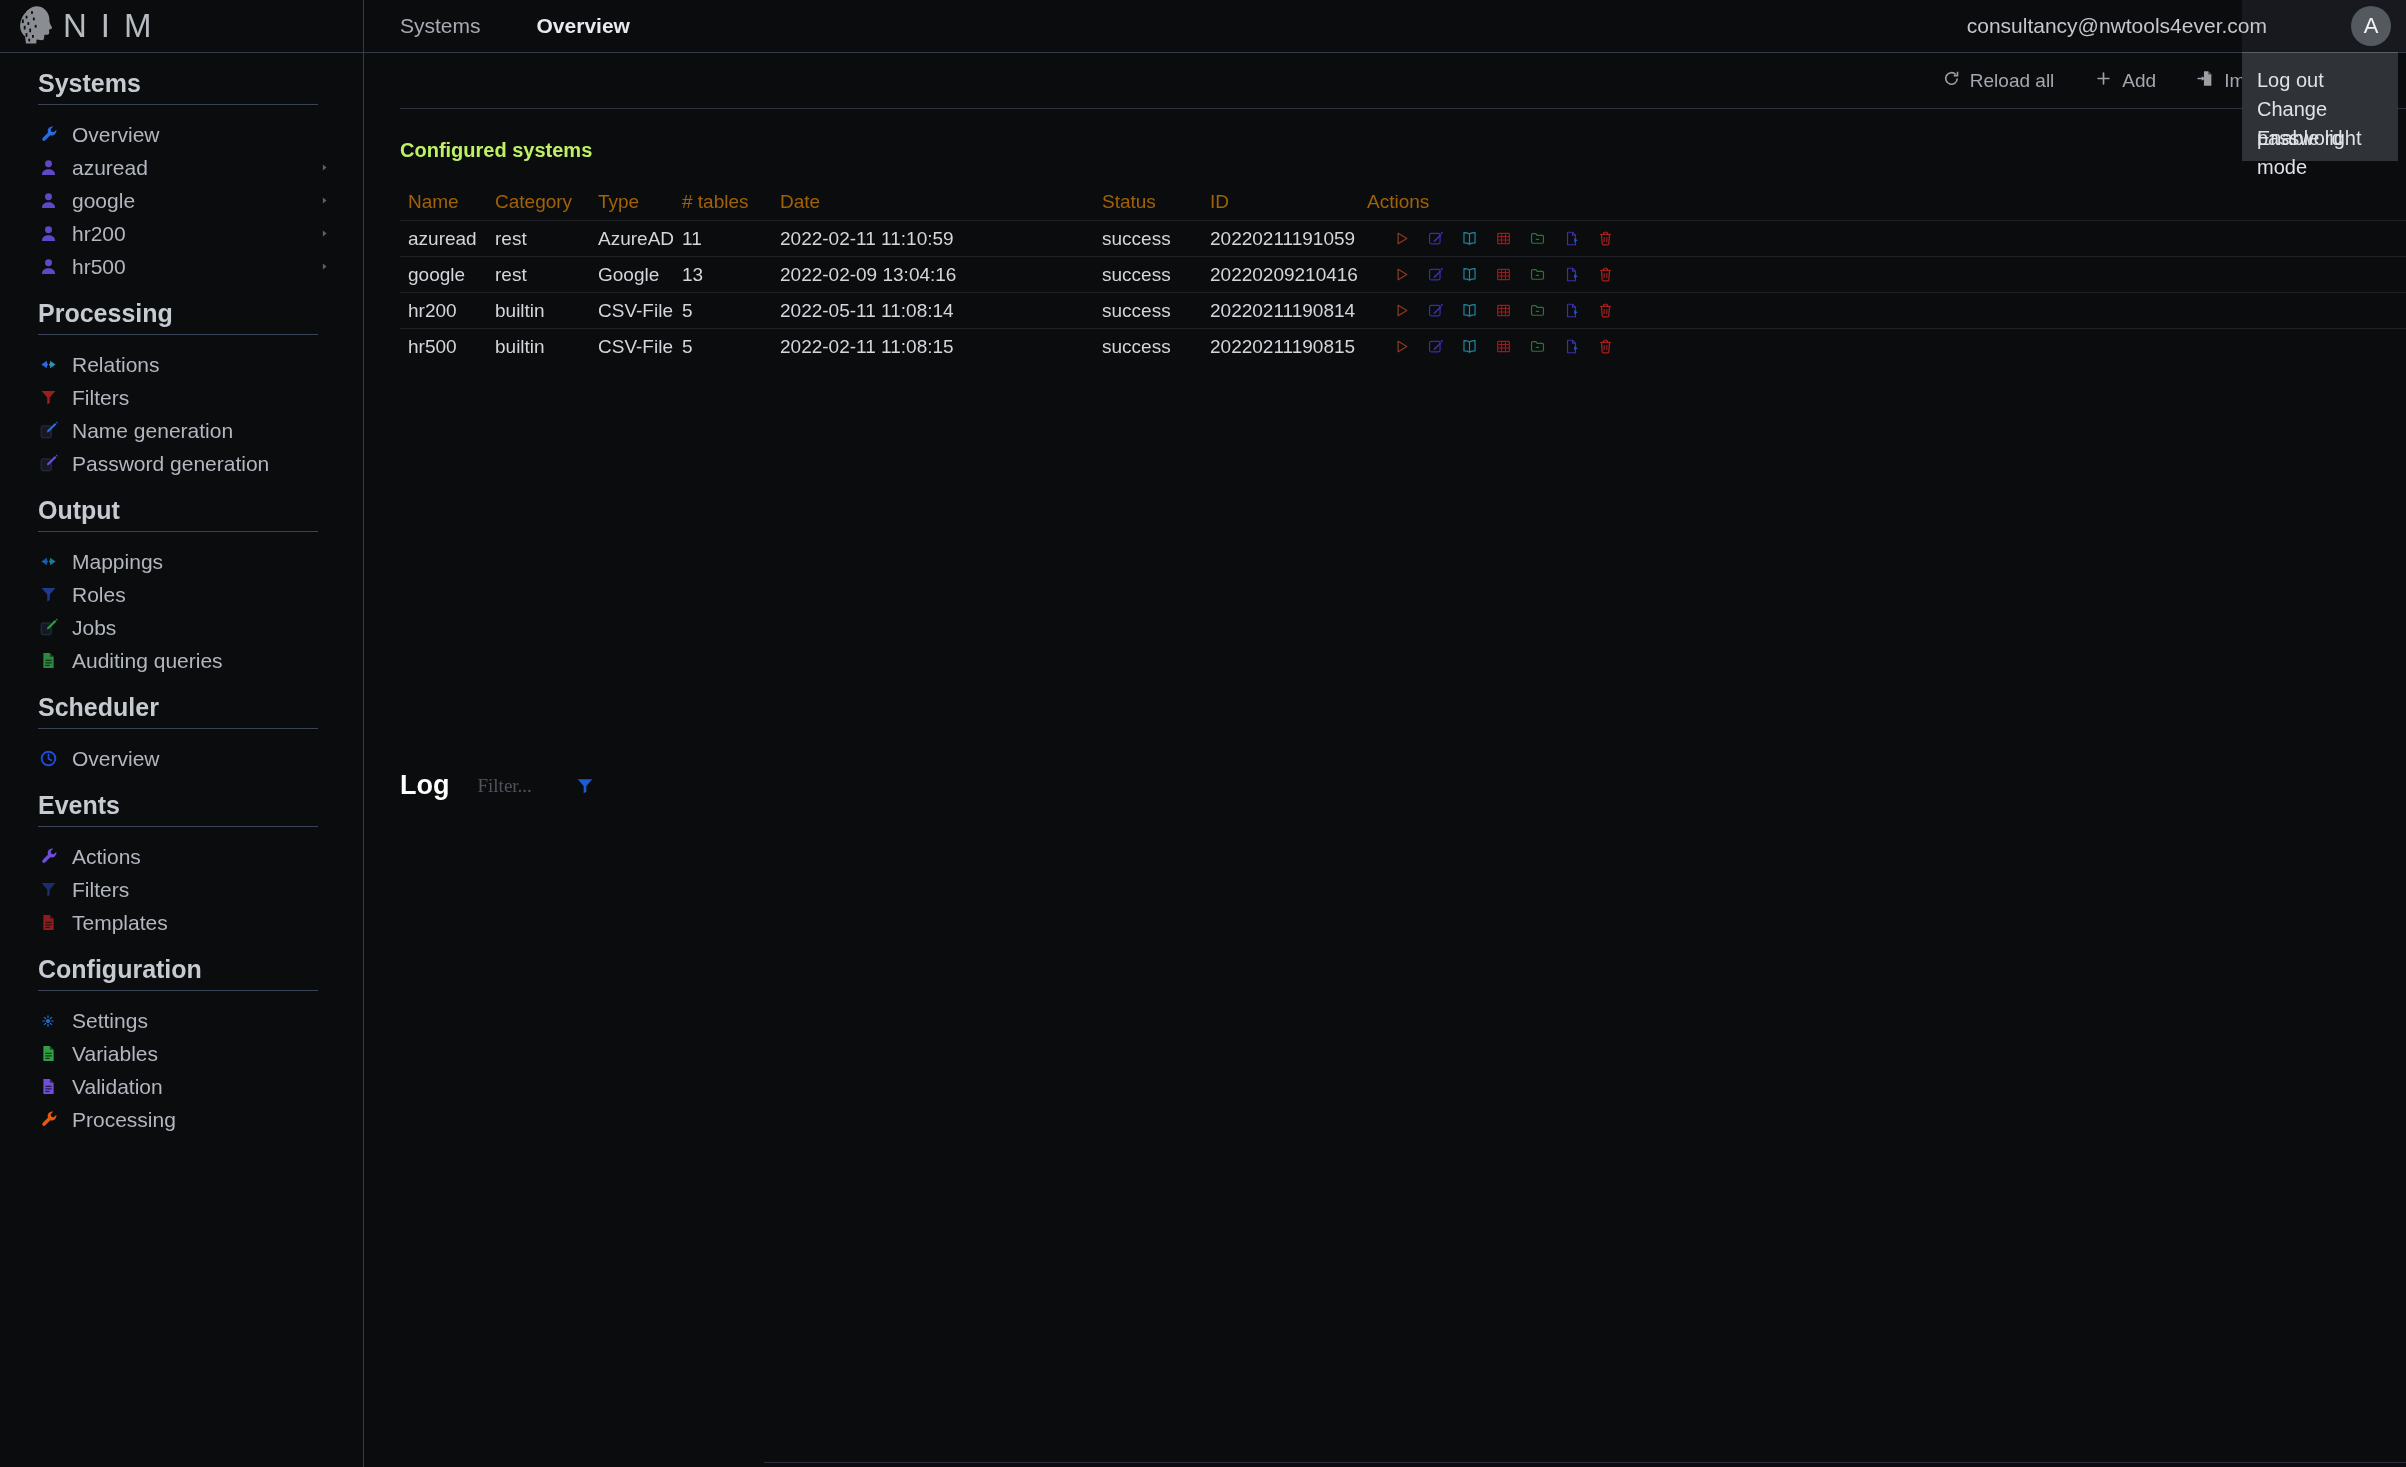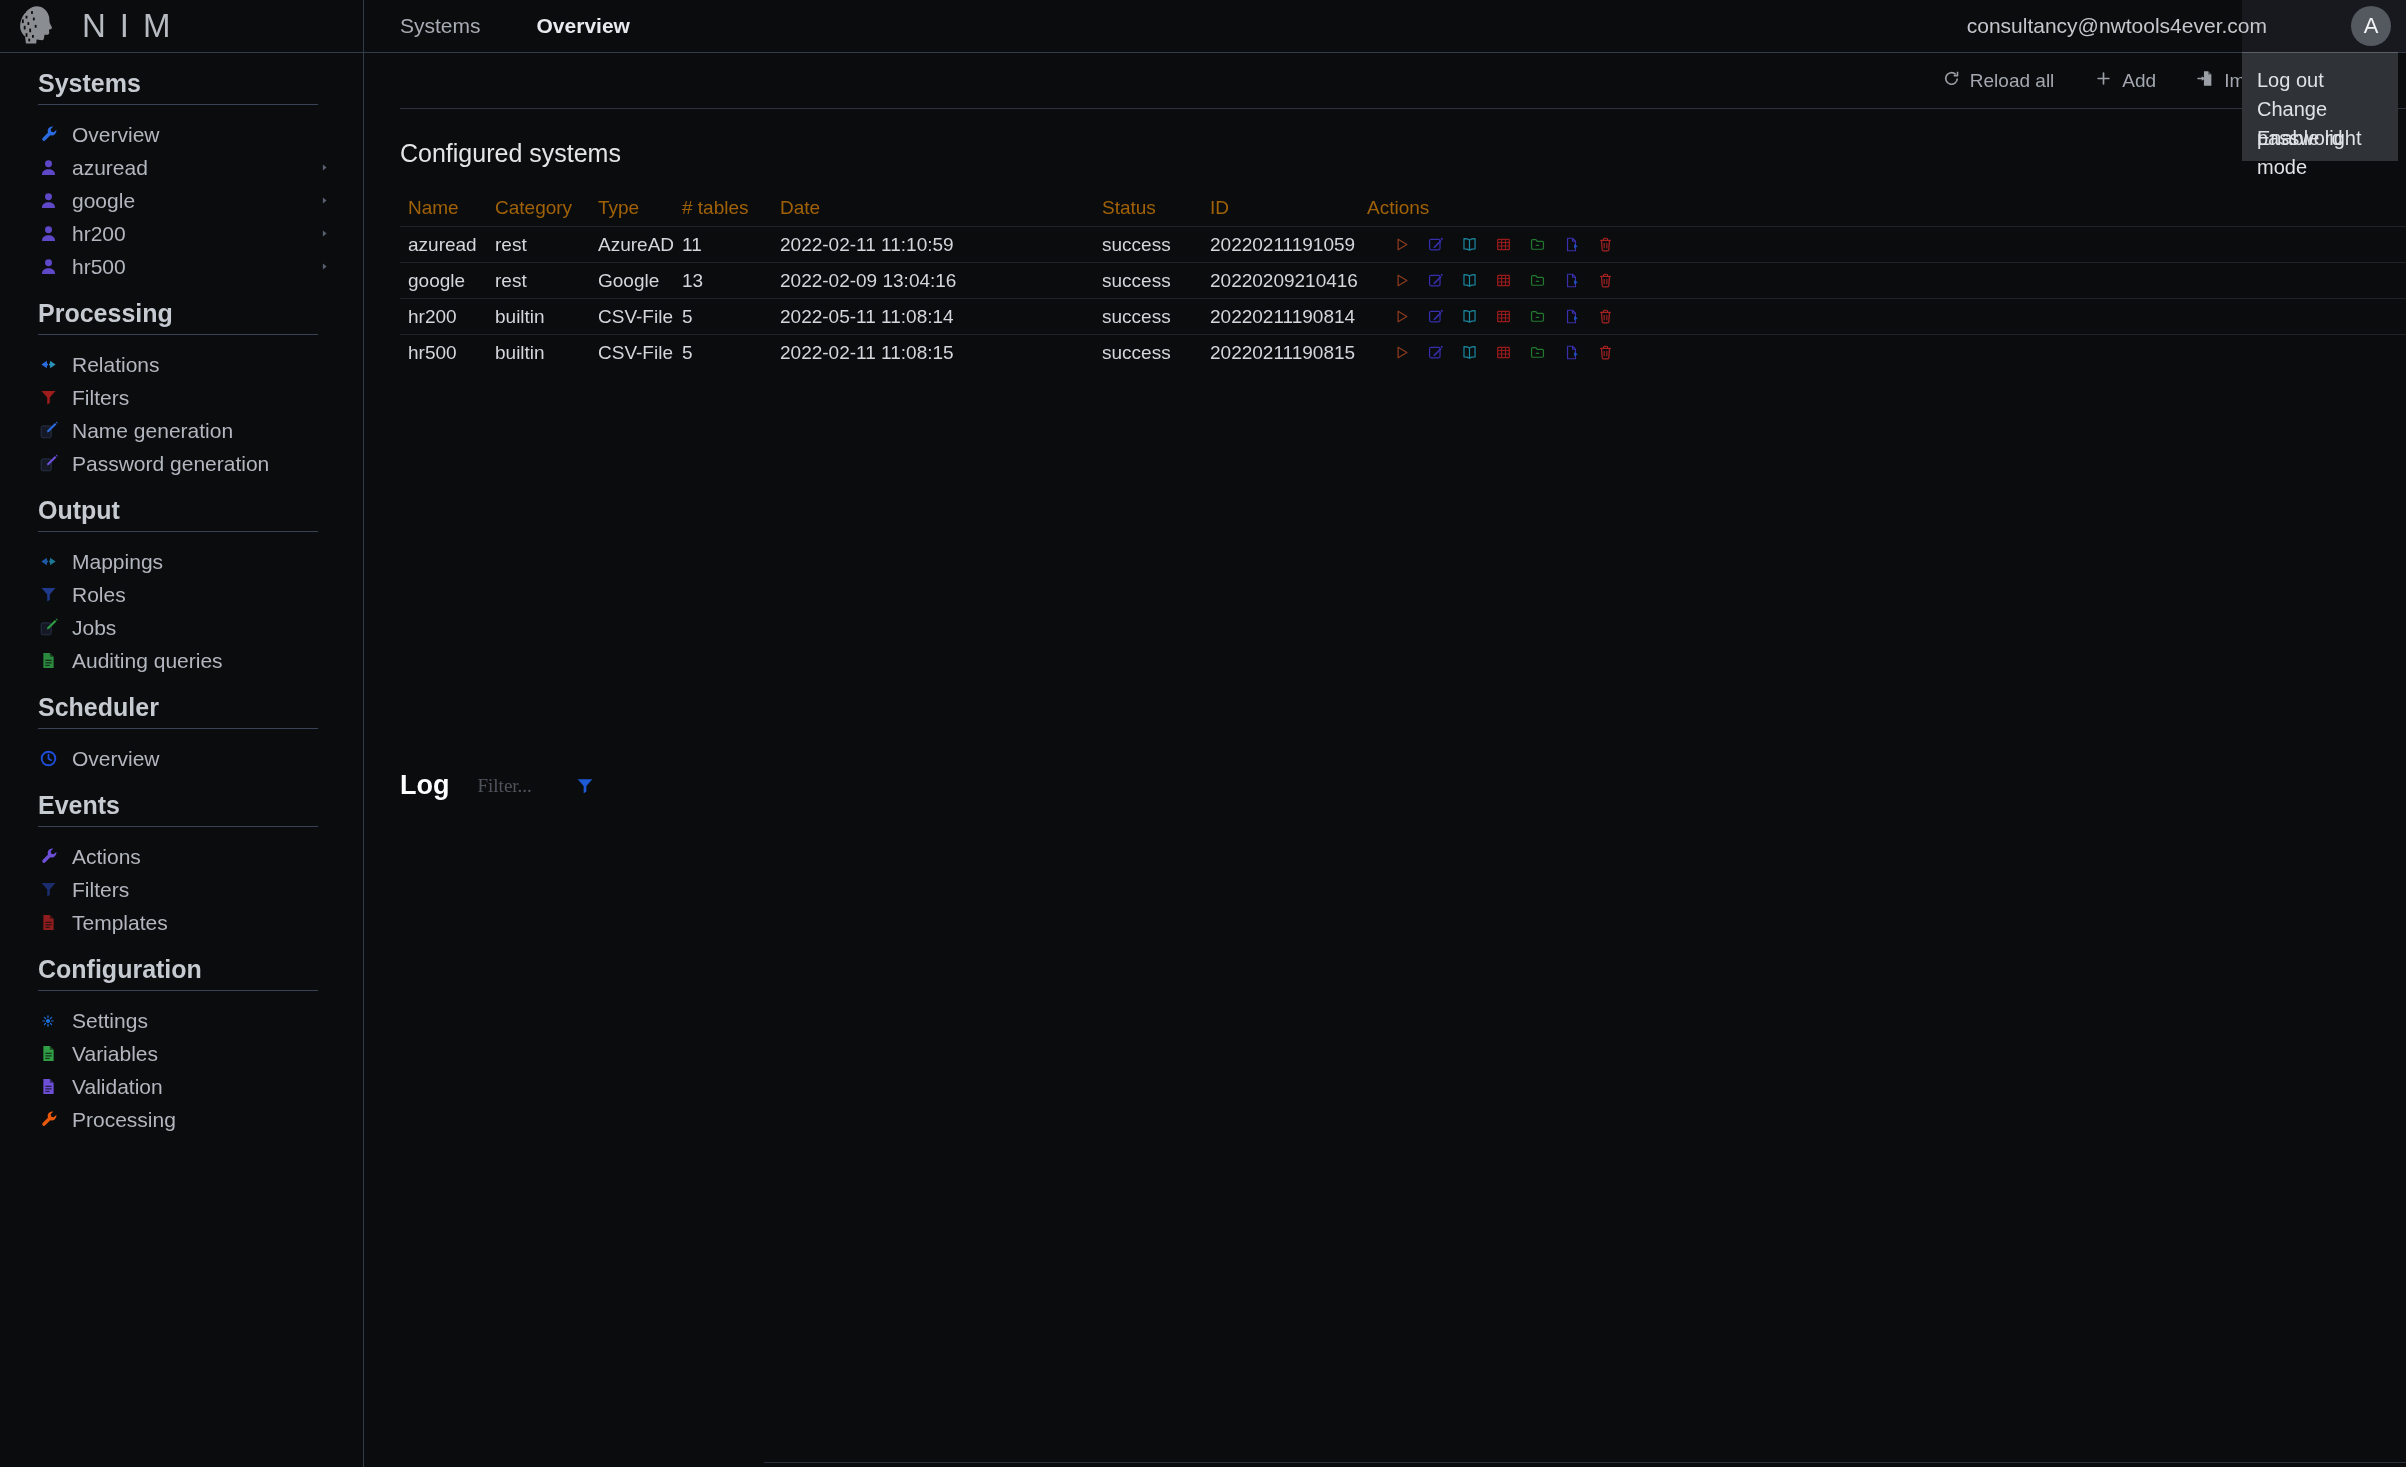--- a/index.html
+++ b/index.html
@@ -6,21 +6,21 @@
   body{
     width:2406px;height:1467px;overflow:hidden;position:relative;
     background:#0b0c0e;color:#c9ccd2;
     font-family:"Liberation Sans",sans-serif;
   }
   .app{display:flex;width:2406px;height:1467px}
 
   
   .sidebar{width:363px;min-width:363px;height:100%;border-right:1px solid #333a49;background:#0b0c0e}
   .logo-bar{height:52px;border-bottom:1px solid #333a49;display:flex;align-items:center;padding-left:10px}
-  .brand-text{margin-left:28px;font-size:33px;letter-spacing:14px;color:#b6bac1;font-weight:400}
+  .brand-text{margin-left:9px;font-size:33px;letter-spacing:14px;color:#b6bac1;font-weight:400}
   .side-nav{padding-left:38px}
   .nav-section{margin-top:18px}
   .section-title{font-size:25px;line-height:25px;font-weight:700;color:#c6cad1;
     padding-bottom:8px;border-bottom:1px solid #3a4256;width:280px;margin:0}
   .section-items{margin-top:13px;width:292px}
   .nav-item{display:flex;align-items:center;height:33px;gap:14px;color:#b2b6be;font-size:21px;cursor:pointer}
   .nav-item .ibox{width:20px;display:flex;justify-content:center}
   .chev{margin-left:auto;display:flex}
 
   
@@ -33,21 +33,21 @@
   .email{font-size:21px;color:#c3c7cd}
   .avatar{width:40px;height:40px;border-radius:50%;background:#54585f;color:#f2f3f5;
     display:flex;align-items:center;justify-content:center;font-size:22px;cursor:pointer}
 
   .toolbar{height:56px;display:flex;align-items:center;justify-content:flex-end;gap:40px;
     padding-right:128px;position:relative}
   .toolbar::after{content:"";position:absolute;left:36px;right:0;bottom:0;height:1px;background:#2c3240}
   .tool-btn{display:flex;align-items:center;gap:9px;color:#a3a8b0;font-size:19px;cursor:pointer;white-space:nowrap}
 
   .content{padding-left:36px}
-  .page-title{margin-top:30px;font-size:25px;font-weight:400;color:#e5e5e5}
+  .page-title{margin-top:30px;font-size:20px;font-weight:700;color:#bef264}
   .sys-table{margin-top:22px}
   .trow{display:grid;grid-template-columns:87px 103px 84px 98px 322px 108px 157px 1fr;
     align-items:center;height:35px;padding-left:8px;font-size:19px;color:#d3d6db}
   .trow.thead{height:36px;color:#a16207}
   .trow.data{border-top:1px solid #1f2126}
   .actions-cell{display:flex;align-items:center;gap:17px;padding-left:26px}
   .action{display:flex;cursor:pointer}
 
   .log-bar{position:absolute;left:36px;top:770px;display:flex;align-items:center}
   .log-title{font-size:27px;font-weight:700;color:#ffffff}

